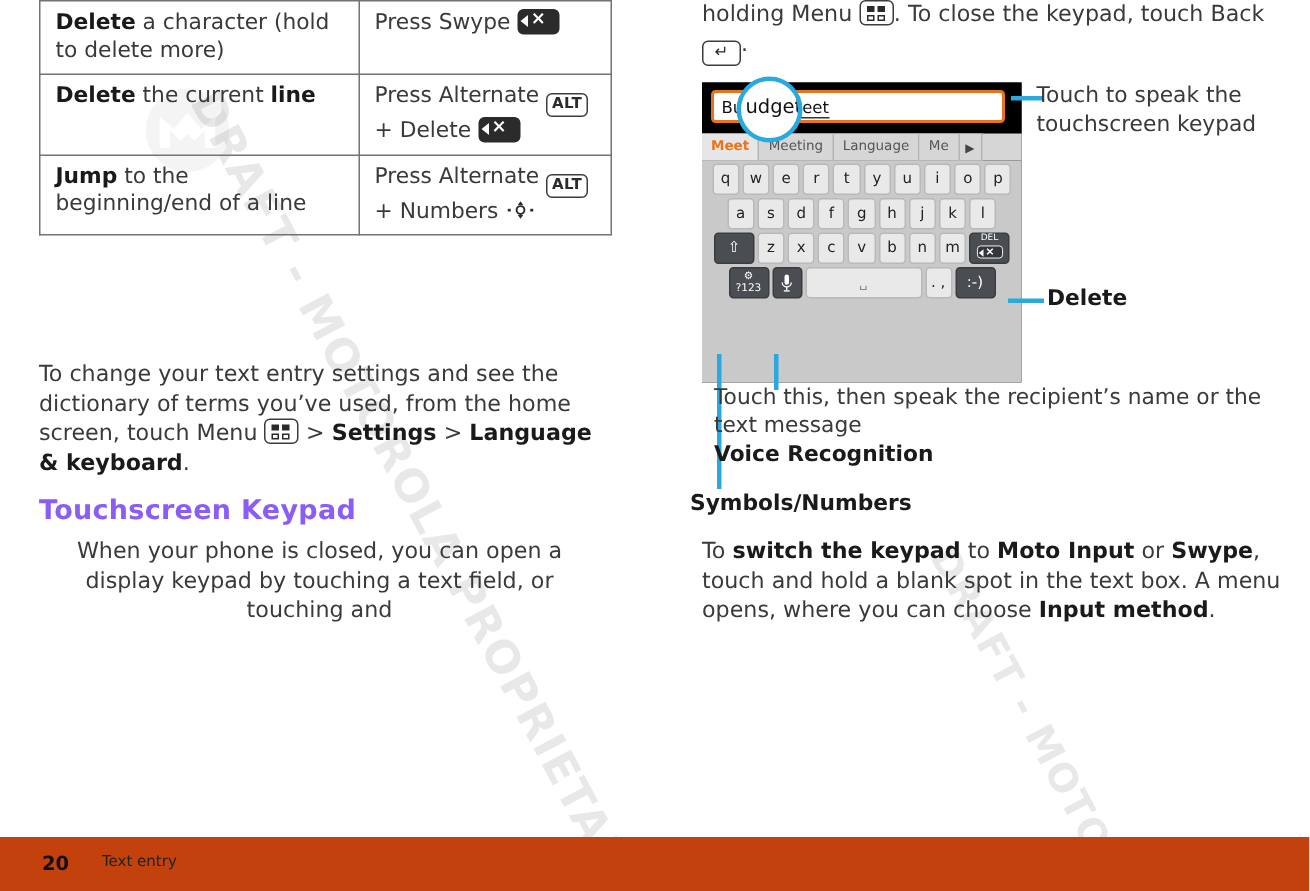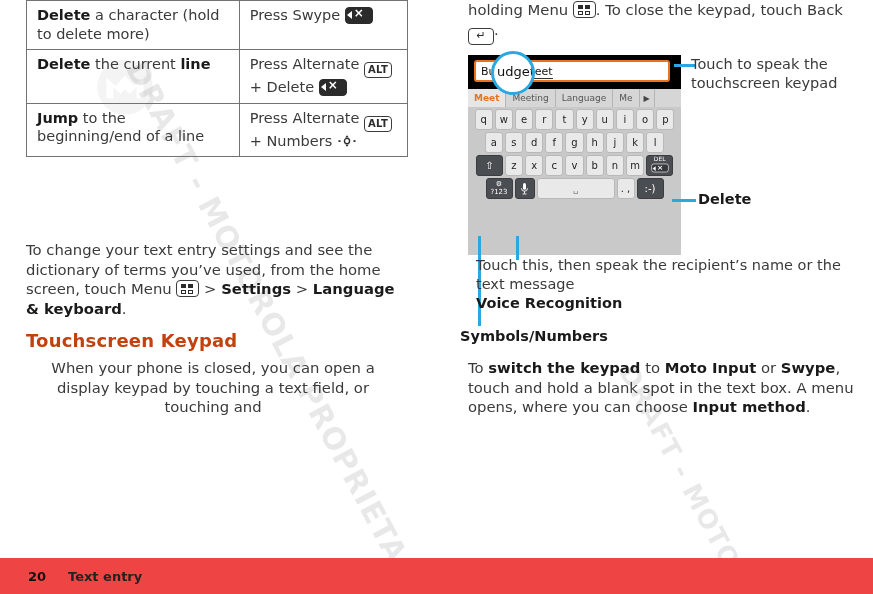--- a/index.html
+++ b/index.html
@@ -92,21 +92,21 @@
   }
 
   .para{
     position:absolute;left:26px;width:374px;
     font-size:14.8px;line-height:1.33;color:#3a3a3a;
   }
   .para b{color:#1a1a1a;font-weight:bold;}
   .p1{top:240px;}
   .h2{
     position:absolute;left:26px;top:330px;
-    font-size:18px;font-weight:bold;color:#c2410c;letter-spacing:.2px;
+    font-size:18px;font-weight:bold;color:#8b5cf6;letter-spacing:.2px;
   }
   .p2{top:358px;text-align:center;}
 
   
   .right-col{position:absolute;left:460px;top:0;width:413px;height:584px;z-index:3;}
   .rpara{position:absolute;font-size:14.8px;line-height:1.33;color:#3a3a3a;width:400px;}
   .rpara b{color:#1a1a1a;font-weight:bold;}
   .rp1{left:8px;top:0px;}
   .rp2{left:8px;top:358px;}
 
@@ -348,18 +348,18 @@
     </div>
     <div class="co co4">
       <div class="co-text bold">Symbols/Numbers</div>
     </div>
 
     <div class="rpara rp2">
       <span>To </span><b>switch the keypad</b><span> to </span><b>Moto Input</b><span> or </span><b>Swype</b><span>, touch and hold a blank spot in the text box. A menu opens, where you can choose </span><b>Input method</b><span>.</span>
     </div>
   </div>
 
-  <div style="position:absolute;left:0;top:558px;width:873px;height:36px;background:#ef4444;z-index:3;">
+  <div style="position:absolute;left:0;top:558px;width:873px;height:36px;background:#c2410c;z-index:3;">
     <div style="position:absolute;left:28px;top:11px;font-size:13px;font-weight:bold;color:#111;">20</div>
-    <div style="position:absolute;left:68px;top:11px;font-size:13px;color:#222;font-weight:bold;">Text entry</div>
+    <div style="position:absolute;left:68px;top:11px;font-size:10px;color:#222;">Text entry</div>
   </div>
 
 </div>
 
 </body></html>

